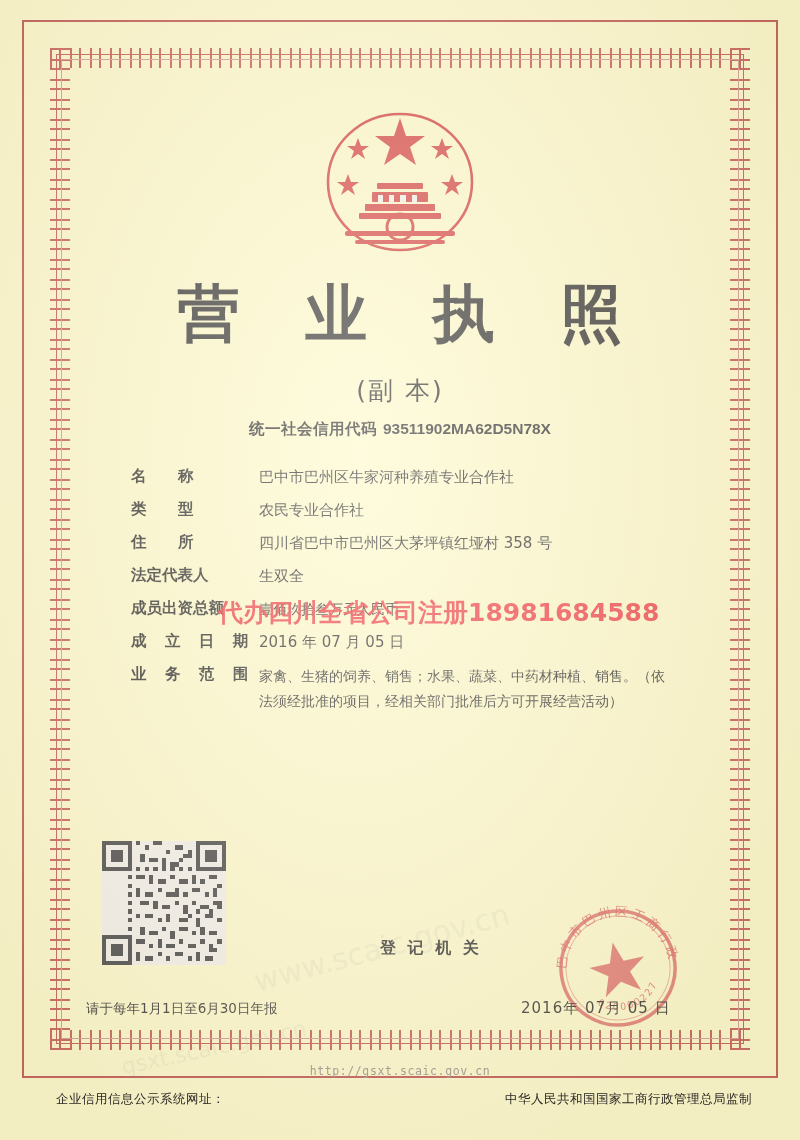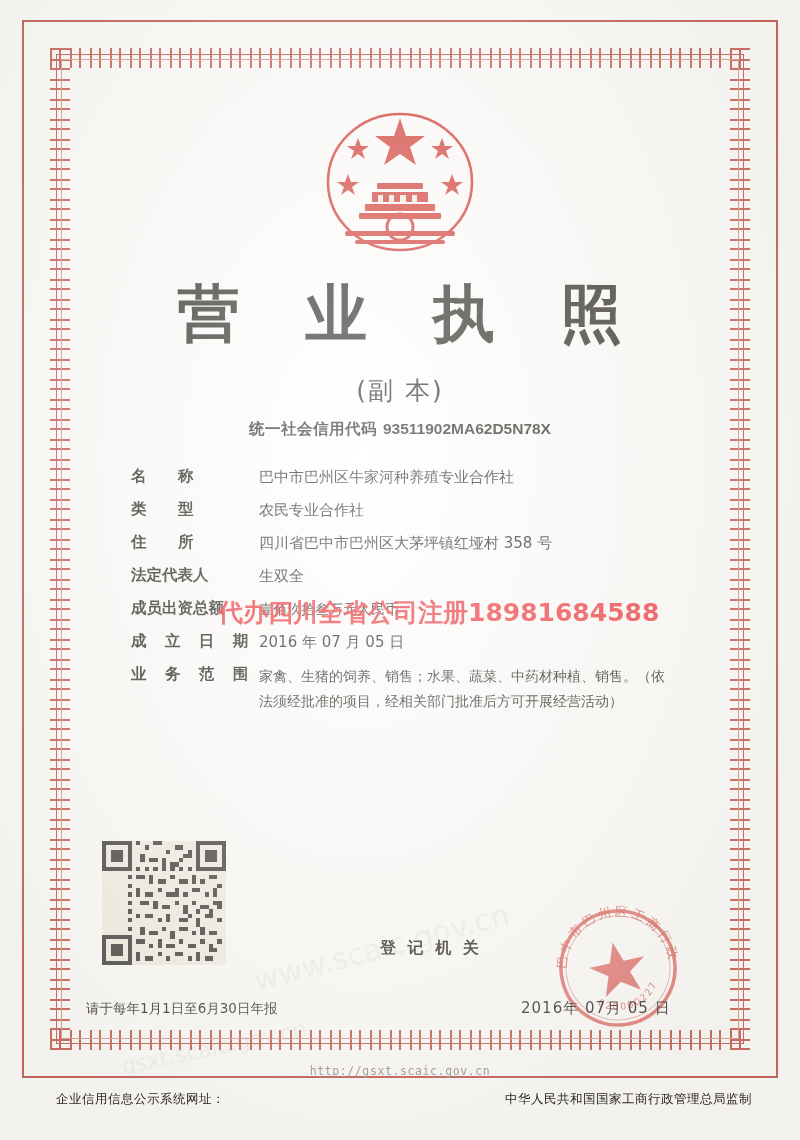--- a/index.html
+++ b/index.html
@@ -7,21 +7,21 @@
     padding: 0;
     background: #e8e4dc;
   }
   body {
     font-family: "Liberation Sans", sans-serif;
   }
   .page {
     position: relative;
     width: 800px;
     height: 1140px;
-    background: #ffffff;
+    background: #fef9c3;
     overflow: hidden;
   }
   
   .outer-frame {
     position: absolute;
     left: 22px;
     top: 20px;
     width: 756px;
     height: 1058px;
     border: 2px solid #b43c36;

